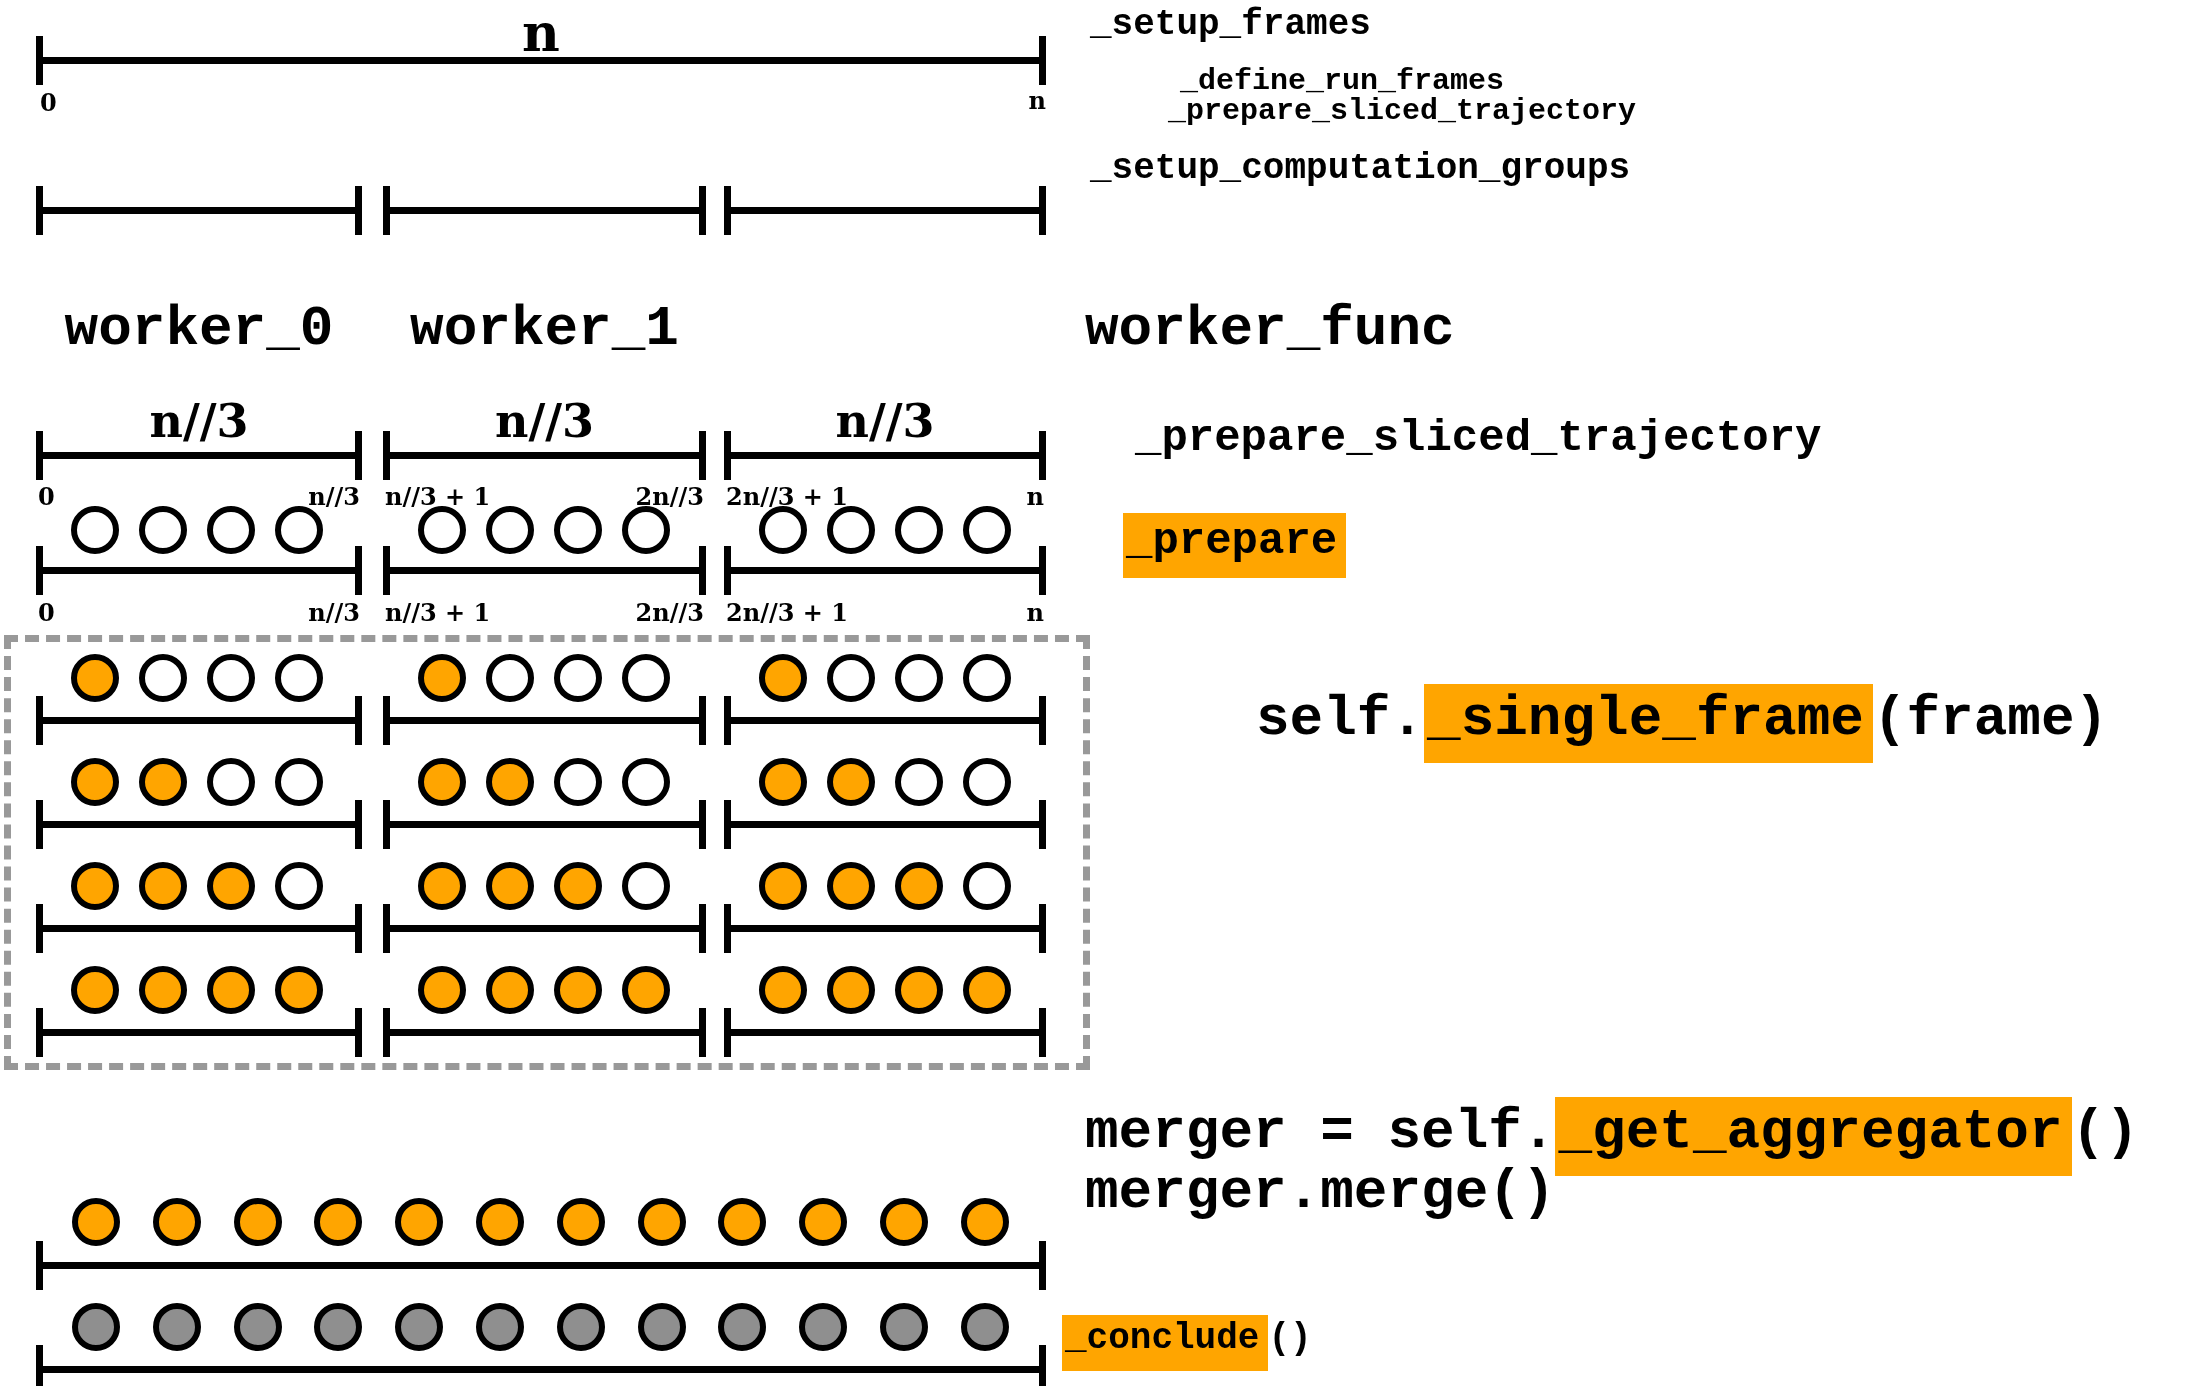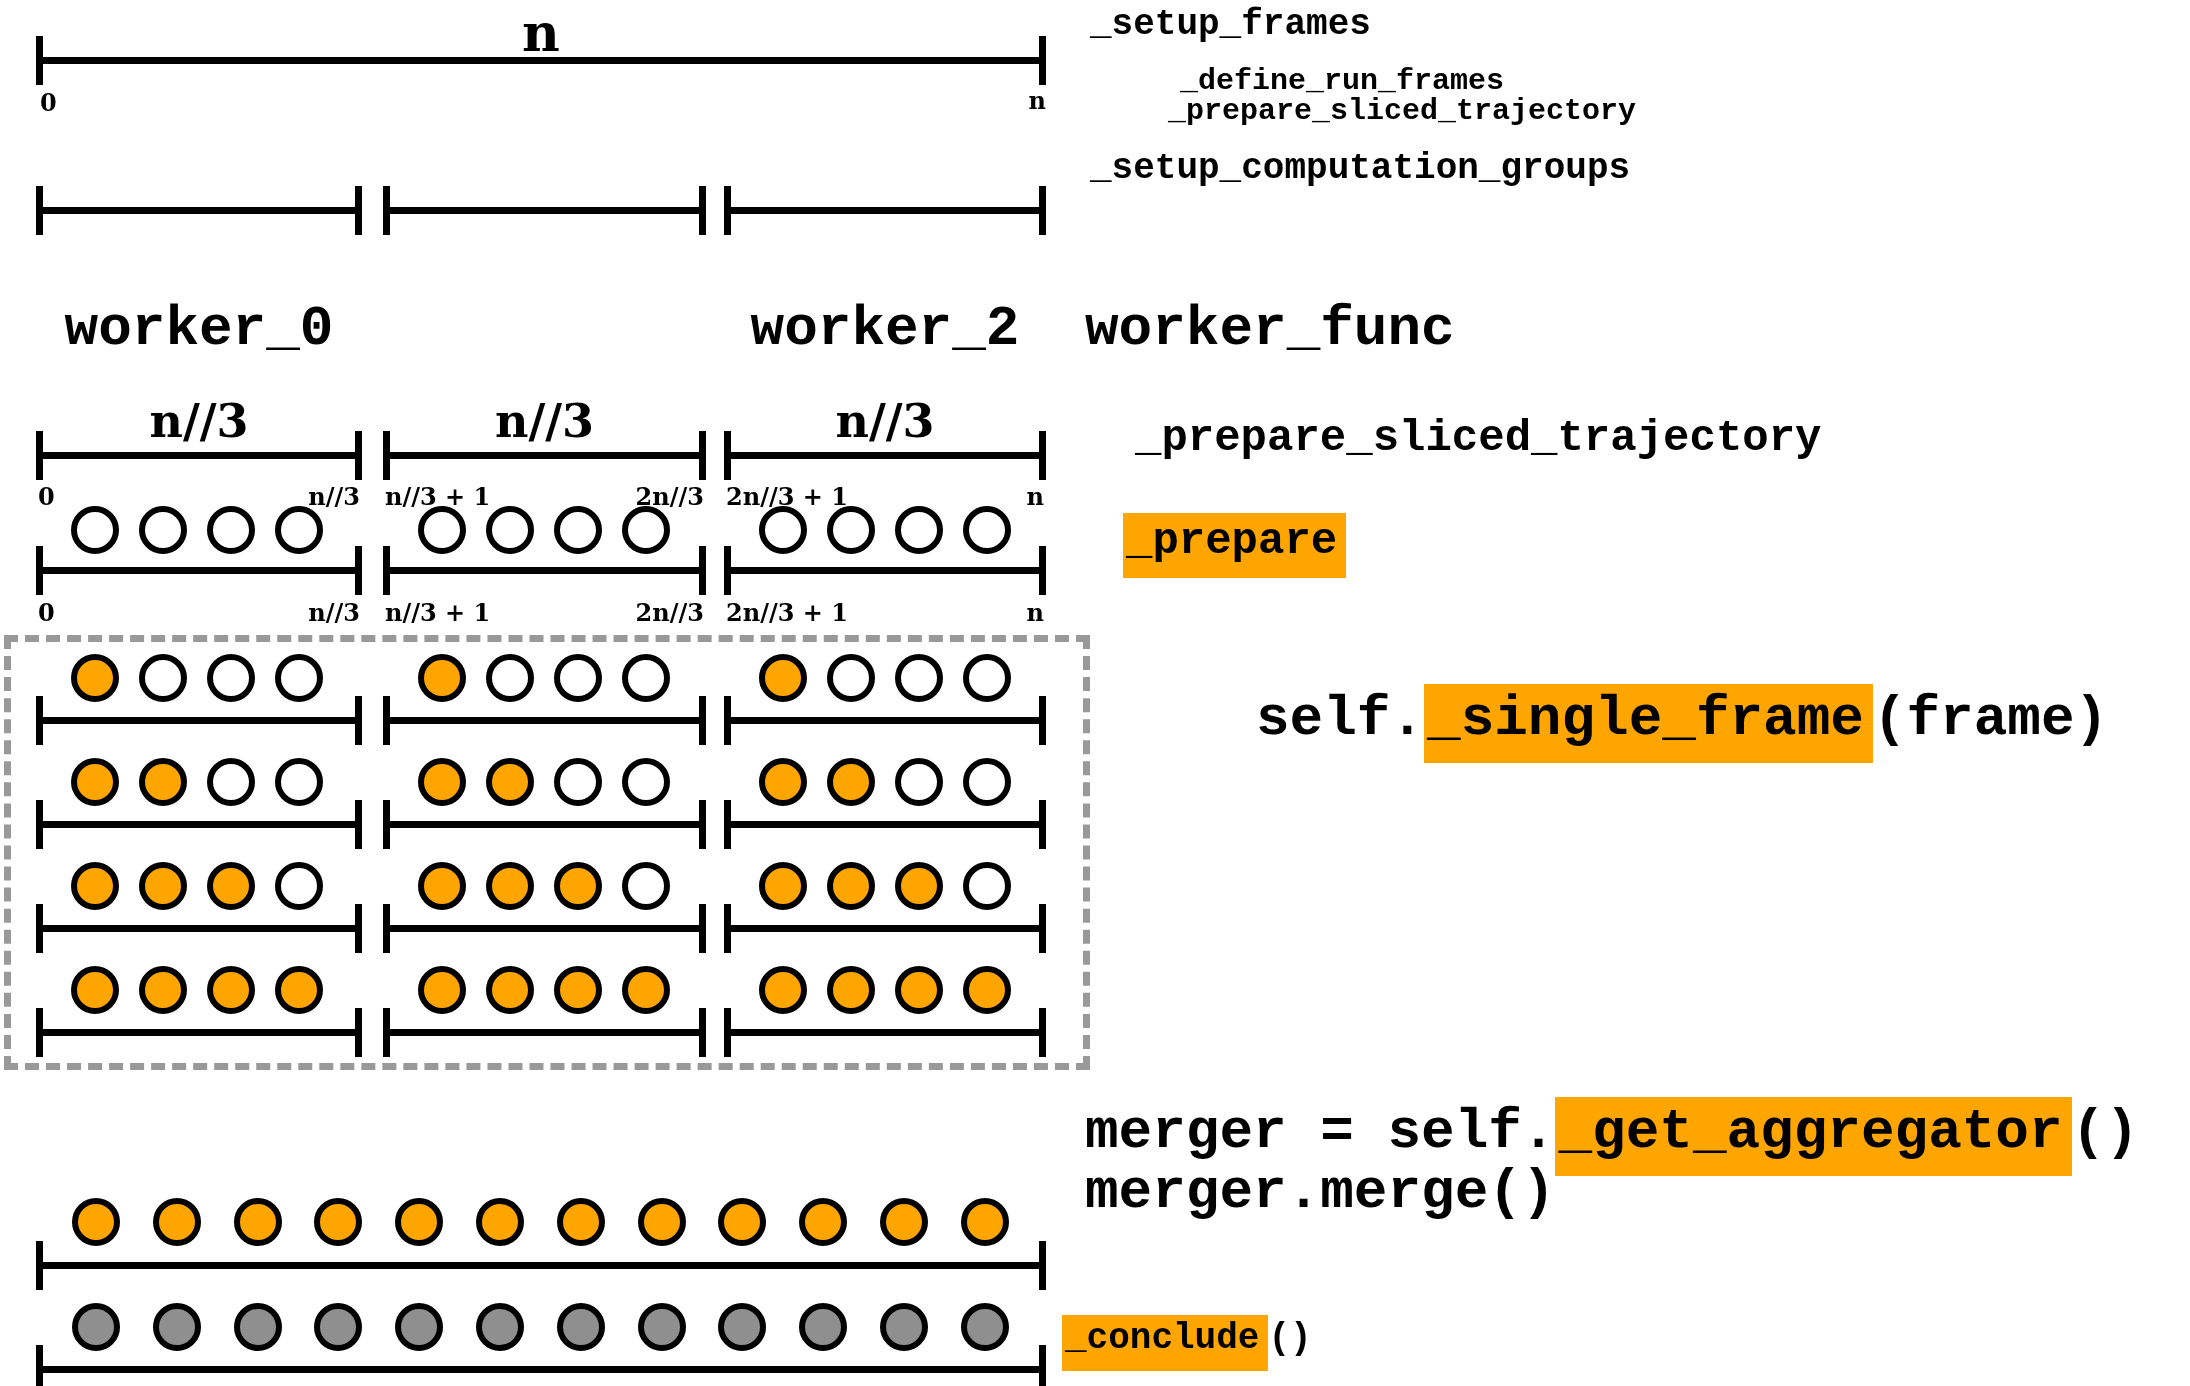--- a/index.html
+++ b/index.html
@@ -62,21 +62,21 @@
       <div class="line"></div>
       <div class="tick l"></div>
       <div class="tick r"></div>
     </div>
     <div class="ruler" style="left: 724px; top: 186px; width: 322px;">
       <div class="line"></div>
       <div class="tick l"></div>
       <div class="tick r"></div>
     </div>
     <div class="abs mono code seg-label" style="left: 36px; top: 300px; width: 326px;">worker_0</div>
-    <div class="abs mono code seg-label" style="left: 724px; top: 300px; width: 322px;">worker_2</div>
+    <div class="abs mono code seg-label" style="left: 383px; top: 300px; width: 323px;">worker_1</div>
     <div class="abs serif seg-label" style="left: 36px; top: 394px; width: 326px; font-size: 46px;">n//3</div>
     <div class="abs serif seg-label" style="left: 383px; top: 394px; width: 323px; font-size: 46px;">n//3</div>
     <div class="abs serif seg-label" style="left: 724px; top: 394px; width: 322px; font-size: 46px;">n//3</div>
     <div class="ruler" style="left: 36px; top: 431px; width: 326px;">
       <div class="line"></div>
       <div class="tick l"></div>
       <div class="tick r"></div>
     </div>
     <div class="ticklabels" style="left: 38px; top: 482px; width: 322px;">
       <span class="serif ticktext">0</span>

